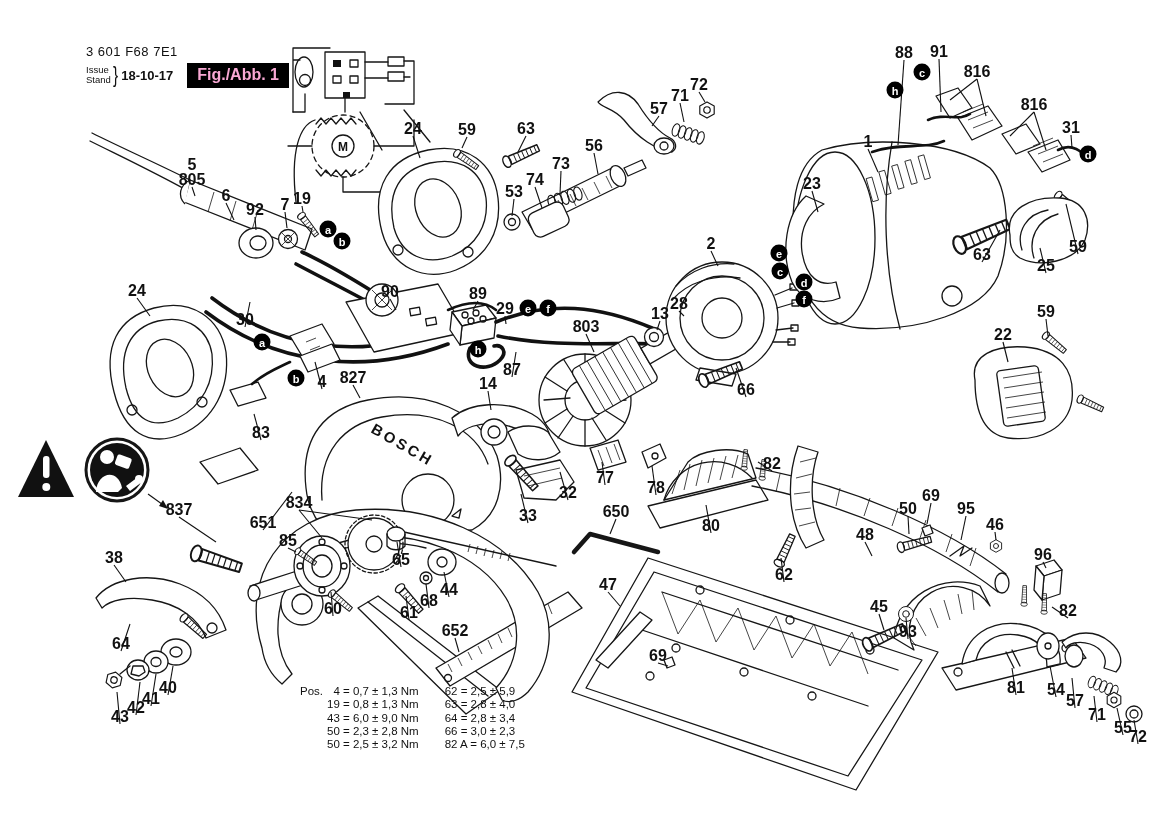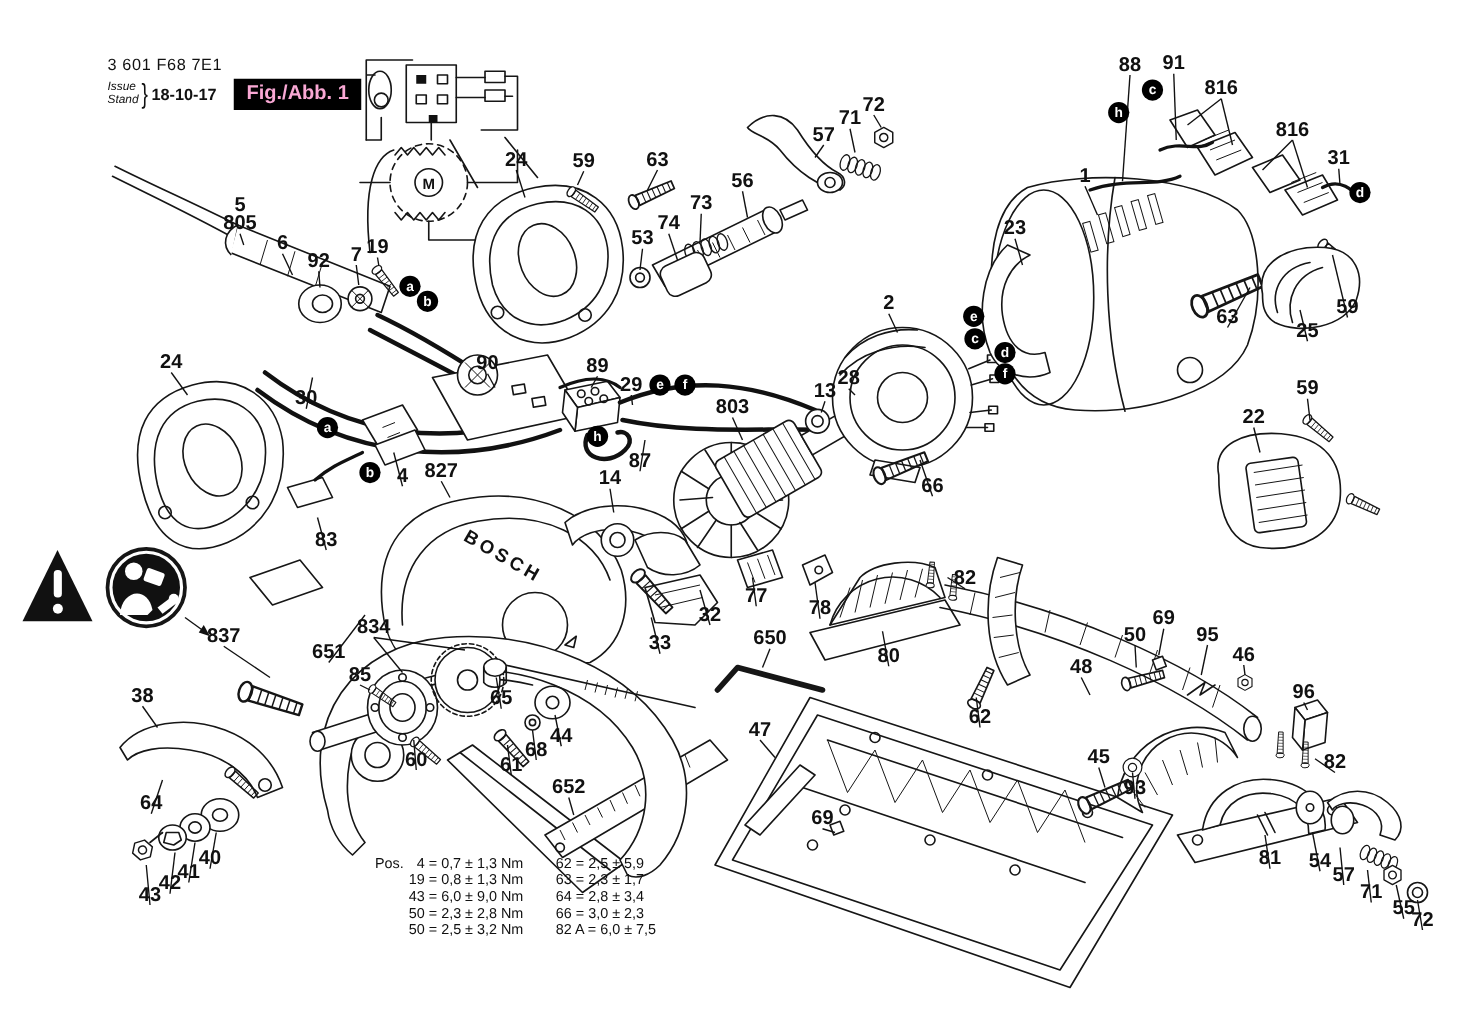--- a/index.html
+++ b/index.html
@@ -18,21 +18,21 @@
   .pl{font-family:"Liberation Sans",sans-serif;font-weight:bold;font-size:11px;fill:#fff;
       text-anchor:middle;dominant-baseline:central;}
   .lead{stroke:#111;stroke-width:1.1;}
   .bosch{font-family:"Liberation Sans",sans-serif;font-weight:bold;font-size:15px;fill:#111;
          letter-spacing:3px;}
   .msym{font-family:"Liberation Sans",sans-serif;font-weight:bold;font-size:12px;fill:#111;
         text-anchor:middle;dominant-baseline:central;}
   .hdr{position:absolute;left:40px;top:44px;margin-left:46px;}
   .type-no{font-size:13px;letter-spacing:0.5px;}
   .issue-row{display:flex;align-items:center;margin-top:3px;}
-  .issue-col{display:flex;flex-direction:column;font-size:9.5px;line-height:10.5px;font-style:italic;}
+  .issue-col{display:flex;flex-direction:column;font-size:9.5px;line-height:10.5px;}
   .brace{font-size:22px;font-weight:400;margin:0 2px 0 1px;transform:scaleX(0.7);}
   .issue-date{font-size:13px;font-weight:bold;margin-right:14px;}
   .figbox{background:#000;color:#f9a8d4;font-weight:bold;font-size:16px;padding:3px 10px 4px 10px;}
   .torque{position:absolute;left:300px;top:658px;font-size:11.5px;line-height:13.4px;white-space:pre;}
   .torq-cols{display:flex;}
   .torq-pos{margin-right:4px;}
   .torq-right{margin-left:26px;}
   .footer-notes{position:absolute;left:875px;top:726px;font-size:11.5px;line-height:13.6px;}
 </style>
 </head>
@@ -656,18 +656,18 @@
       <span class="brace">}</span>
       <span class="issue-date">18-10-17</span>
       <span class="figbox">Fig./Abb. 1</span>
     </div>
   </div>
 
   <div class="torque">
     <div class="torq-cols">
       <div class="torq-pos">Pos.</div>
       <div><div>  4 = 0,7 ± 1,3 Nm</div><div>19 = 0,8 ± 1,3 Nm</div><div>43 = 6,0 ± 9,0 Nm</div><div>50 = 2,3 ± 2,8 Nm</div><div>50 = 2,5 ± 3,2 Nm</div></div>
-      <div class="torq-right"><div>62 = 2,5 ± 5,9</div><div>63 = 2,3 ± 1,7</div><div>64 = 2,8 ± 3,4</div><div>66 = 3,0 ± 2,3</div><div>82 A = 6,0 ± 7,5</div></div>
+      <div class="torq-right"><div>62 = 2,5 ± 5,9</div><div>63 = 2,8 ± 4,0</div><div>64 = 2,8 ± 3,4</div><div>66 = 3,0 ± 2,3</div><div>82 A = 6,0 ± 7,5</div></div>
     </div>
   </div>
 
 
 </div>
 
 </body></html>

